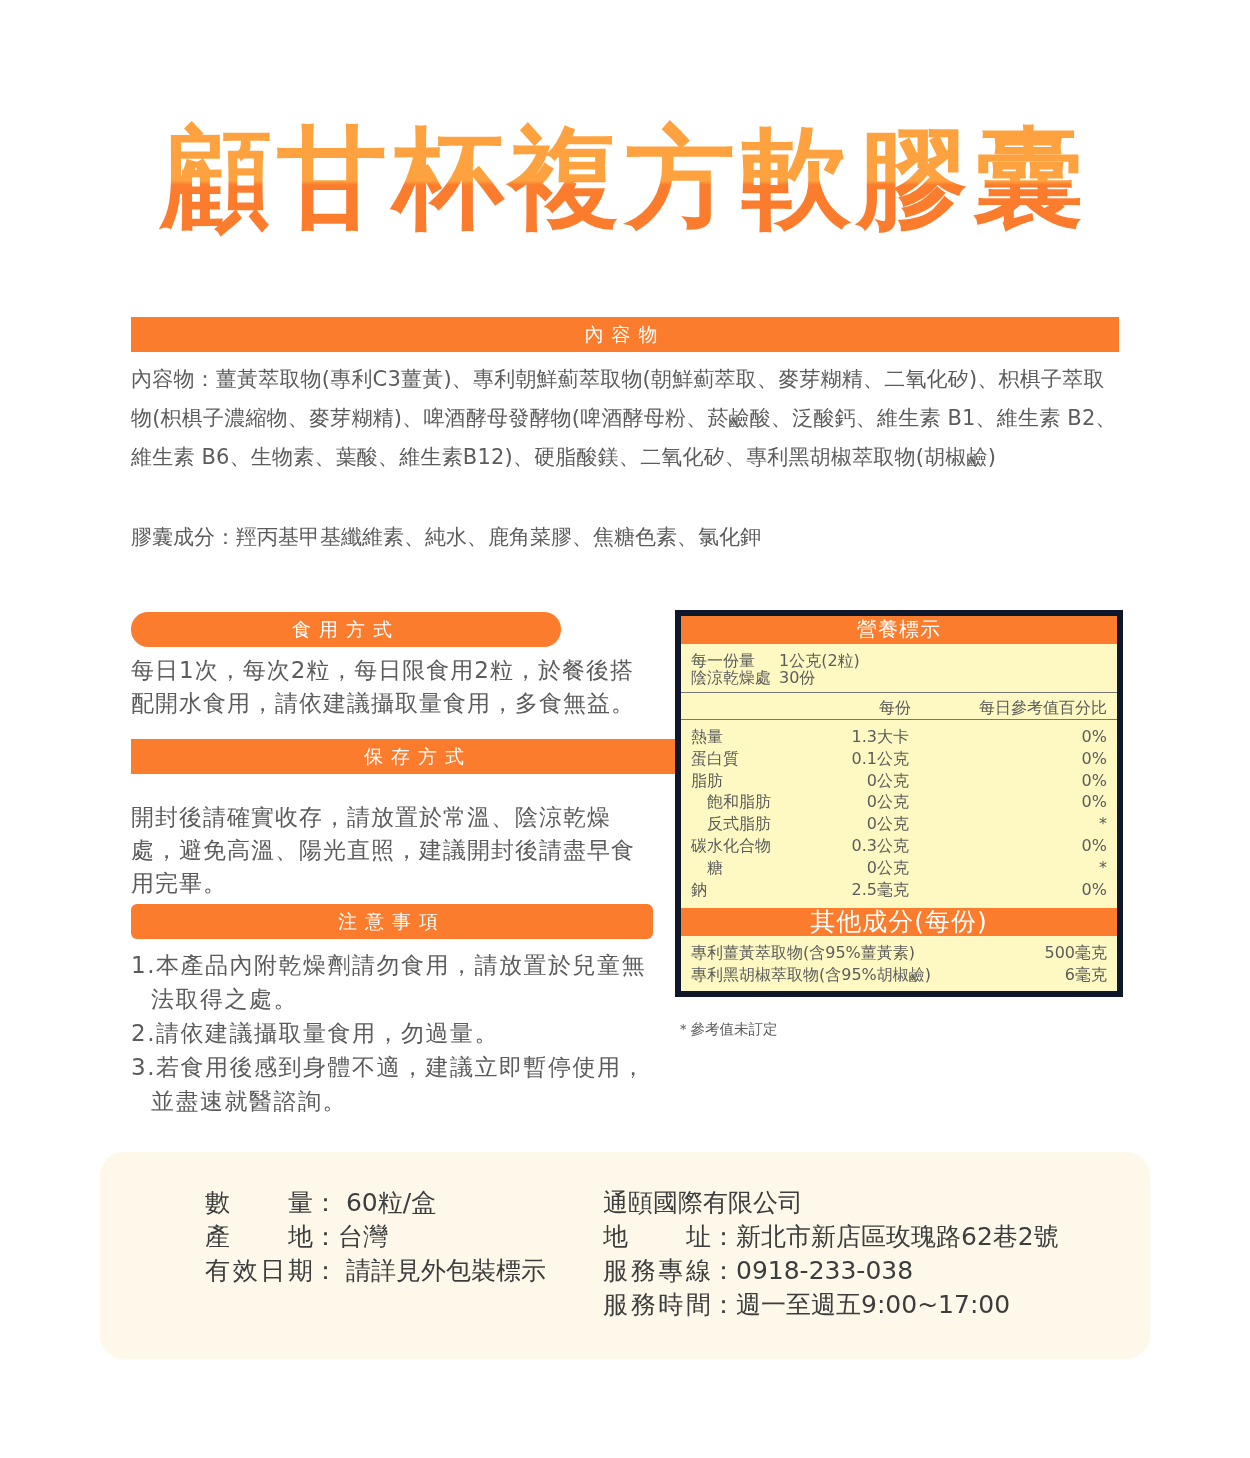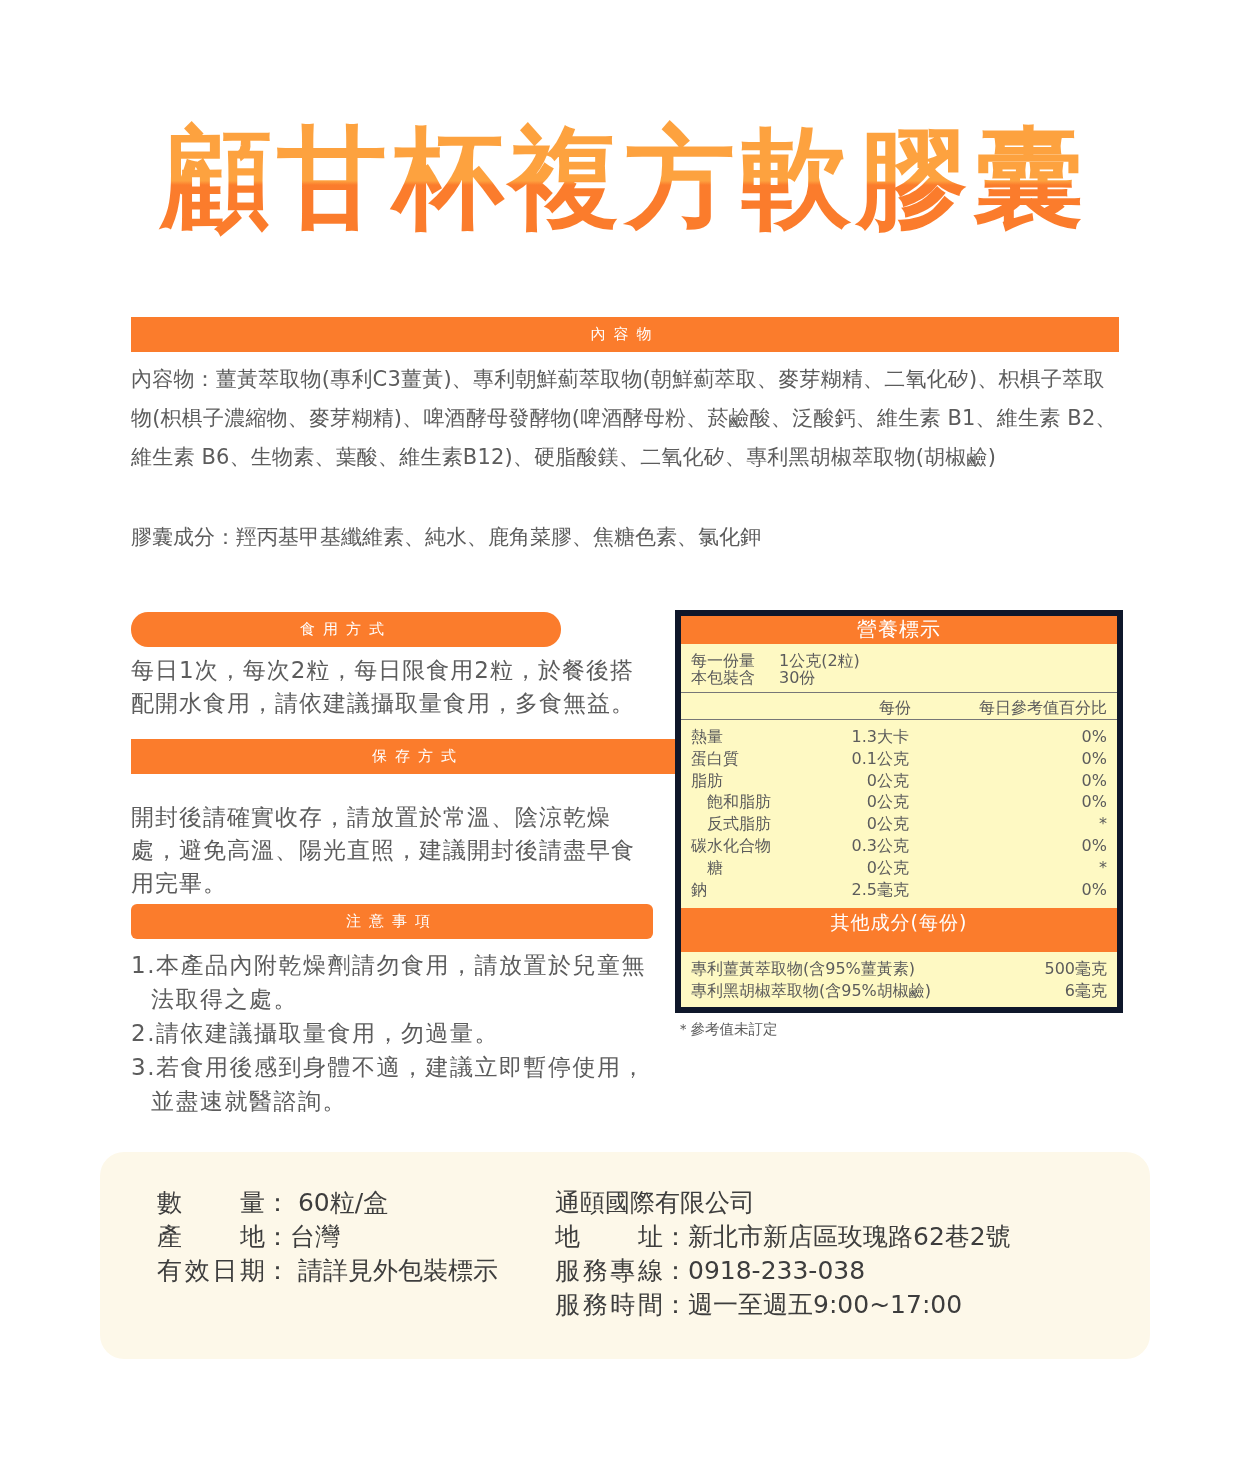--- a/index.html
+++ b/index.html
@@ -8,21 +8,21 @@
 
   .title {
     position: absolute; left: 0; top: 108px; width: 1250px; text-align: center;
     font-size: 110px; font-weight: bold; letter-spacing: 6px; line-height: 140px;
     background: linear-gradient(180deg, #fda23f 0%, #fda23f 52%, #fb7c2c 55%, #fb7c2c 100%);
     -webkit-background-clip: text; background-clip: text; color: transparent;
   }
 
   .bar {
     position: absolute; height: 35px; background: #fb7c2c; color: #ffffff;
-    text-align: center; font-size: 15px; line-height: 35px; letter-spacing: 8px;
+    text-align: center; font-size: 19px; line-height: 35px; letter-spacing: 8px;
   }
 
   .para { position: absolute; font-size: 21px; line-height: 39px; color: #5c5c5c; }
   .para.big { font-size: 23px; line-height: 33px; letter-spacing: 1px; }
 
   #contents-bar { left: 131px; top: 317px; width: 988px; }
   #contents-text { left: 131px; top: 360px; width: 990px; letter-spacing: 0.2px; }
   #capsule-text { left: 131px; top: 518px; width: 990px; }
 
   #usage-bar { left: 131px; top: 612px; width: 430px; border-radius: 17px; }
@@ -39,31 +39,31 @@
   .nut .serving { padding: 8px 10px 6px 10px; line-height: 17px; border-bottom: 1.5px solid #777; }
   .nut .serving .row span:first-child { display: inline-block; width: 88px; }
   .nut .colhead { position: relative; height: 27px; border-bottom: 1.5px solid #777; }
   .nut .colhead span { position: absolute; top: 5px; }
   .nut .rows { padding: 6px 10px 8px 10px; }
   .nut .rows .r { position: relative; height: 21.8px; line-height: 21.8px; }
   .nut .rows .r .n { position: absolute; left: 0; }
   .nut .rows .r .n.indent { left: 16px; }
   .nut .rows .r .v { position: absolute; right: 198px; text-align: right; }
   .nut .rows .r .p { position: absolute; right: 0; text-align: right; }
-  .nut .subhead { background: #fb7c2c; color: #fff; text-align: center; font-size: 19px; height: 44px; line-height: 28px; letter-spacing: 1px; }
+  .nut .subhead { background: #fb7c2c; color: #fff; text-align: center; font-size: 25px; height: 28px; line-height: 28px; letter-spacing: 1px; }
   .nut .other { padding: 6px 10px 6px 10px; }
   .nut .other .r { position: relative; height: 21.5px; line-height: 21.5px; }
   .nut .other .r .n { position: absolute; left: 0; }
   .nut .other .r .v { position: absolute; right: 0; }
 
   .footnote { position: absolute; left: 676px; top: 1021px; width: 450px; font-size: 14.5px; line-height: 17.5px; color: #5c5c5c; }
 
   
   .info { position: absolute; left: 100px; top: 1152px; width: 1050px; height: 207px; background: #fdf8e9; border-radius: 24px; color: #3d3d3d; font-size: 25px; line-height: 34px; }
-  .info .col { position: absolute; top: 34px; }
+  .info .col { position: absolute; top: 34px; margin-left: 48px; }
   .info .col.left { left: 57px; }
   .info .col.right { left: 455px; }
   .info .row { white-space: nowrap; }
   .info .lbl { display: inline-block; }
   .info .lbl.spread { width: 108px; text-align: justify; text-align-last: justify; }
   .info .lbl.spread-r { width: 108px; text-align: justify; text-align-last: justify; }
 </style>
 </head>
 <body>
 
@@ -83,21 +83,21 @@
 <div class="para" id="notes-list">
   <div class="item">1.本產品內附乾燥劑請勿食用，請放置於兒童無法取得之處。</div>
   <div class="item">2.請依建議攝取量食用，勿過量。</div>
   <div class="item">3.若食用後感到身體不適，建議立即暫停使用，並盡速就醫諮詢。</div>
 </div>
 
 <div class="nut">
   <div class="head">營養標示</div>
   <div class="serving">
     <div class="row"><span>每一份量</span><span>1公克(2粒)</span></div>
-    <div class="row"><span>本包裝含</span><span>30份</span></div>
+    <div class="row"><span>陰涼乾燥處</span><span>30份</span></div>
   </div>
   <div class="colhead">
     <span style="right:206px;">每份</span>
     <span style="right:10px;">每日參考值百分比</span>
   </div>
   <div class="rows">
     <div class="r">
         <span class="n">熱量</span>
         <span class="v">1.3大卡</span>
         <span class="p">0%</span>

